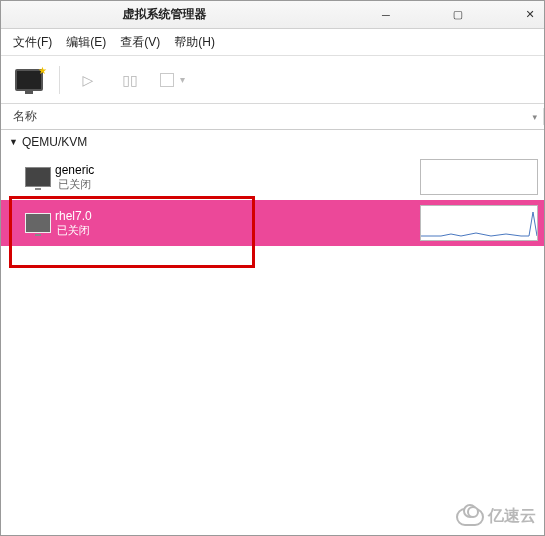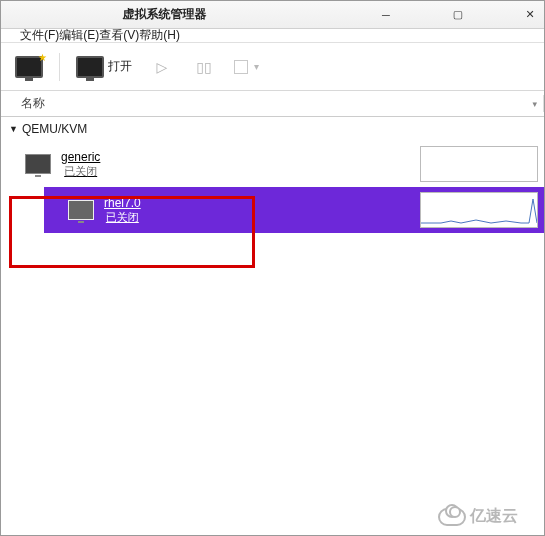--- a/index.html
+++ b/index.html
@@ -4,64 +4,64 @@
 <style>
   * { box-sizing: border-box; margin: 0; padding: 0; font-family: "WenQuanYi Micro Hei", "Microsoft YaHei", sans-serif; }
   body { width: 545px; height: 536px; background: #fff; position: relative; border: 1px solid #999; }
 
   
   .titlebar { height: 28px; background: linear-gradient(#f8f8f8,#efefef); display: flex; align-items: center; padding: 0 6px; border-bottom: 1px solid #d0d0d0; gap: 48px; }
   .titlebar .title { flex: 1; text-align: center; font-size: 12px; font-weight: bold; color: #222; }
   .winbtn { width: 16px; height: 16px; margin-left: 8px; display: flex; align-items: center; justify-content: center; font-size: 11px; color: #333; }
 
   
-  .menubar { height: 14px; display: flex; align-items: center; padding: 0 19px; border-bottom: 1px solid #e0e0e0; }
+  .menubar { height: 27px; display: flex; align-items: center; padding: 0 12px; border-bottom: 1px solid #e0e0e0; gap: 14px; }
   .menubar .menu { font-size: 12px; color: #222; }
 
   
   .toolbar { height: 48px; display: flex; align-items: center; padding: 0 8px; border-bottom: 1px solid #d8d8d8; gap: 6px; }
   .tool-sep { width: 1px; height: 28px; background: #ddd; margin: 0 4px; }
   .tool-btn { display: flex; align-items: center; gap: 4px; padding: 4px 6px; border-radius: 3px; }
   .tool-lbl { font-size: 12px; color: #222; }
   .disabled { opacity: 0.45; }
 
   .ico-screen { width: 28px; height: 22px; border: 2px solid #555; border-radius: 2px; background: #222; position: relative; }
   .ico-screen.new::after { content:"★"; position:absolute; top:-6px; right:-6px; font-size:10px; color:#f0c000; }
   .ico-screen::before { content:""; position:absolute; bottom:-5px; left:8px; width:8px; height:3px; background:#555; }
   .ico-play, .ico-pause { font-size: 14px; color:#555; width:24px; text-align:center;}
   .ico-stop { width:14px; height:14px; border:1px solid #888; background:#fff; display:inline-block; }
   .ico-drop { font-size:10px; color:#666; margin-left:2px;}
 
   
   .colhdr { height: 26px; display: flex; align-items: center; border-bottom: 1px solid #ccc; font-size: 12px; color: #444; }
-  .colhdr .cname { flex: 1; padding-left: 20px; display:flex; align-items:center; justify-content:space-between; padding-right:6px; border-right:1px solid #ddd; }
+  .colhdr .cname { flex: 1; padding-left: 12px; display:flex; align-items:center; justify-content:space-between; padding-right:6px; border-right:1px solid #ddd; }
   .colhdr .ccpu { width: 118px; padding-left: 8px; }
 
   
   .tree { position: relative; }
   .group { display:flex; align-items:center; padding:5px 8px; font-size:12px; color:#222; gap:4px;}
   .disclosure { font-size:9px; }
 
   .vmrow { display:flex; align-items:center; height:46px; }
-  .vmrow .left { flex:1; display:flex; align-items:center; padding-left:24px; gap:10px;text-decoration:underline; }
-  .vmrow.selected { background:#6d28d9; color:#fff;margin-left:43px; }
+  .vmrow .left { flex:1; display:flex; align-items:center; padding-left:24px; gap:4px; }
+  .vmrow.selected { background:#ec4899; color:#fff; }
   .vmtext { display:flex; flex-direction:column; line-height:1.2; }
   .vmname { font-size:12px; font-weight: normal; }
   .vmstat { font-size:11px;text-align:center; }
   .vmrow:not(.selected) .vmstat { color:#666; }
   .mini-screen { width:26px; height:20px; border:1px solid #888; background:#444; position:relative;}
   .mini-screen::after { content:""; position:absolute; bottom:-4px; left:9px; width:6px; height:2px; background:#888;}
   .selected .mini-screen { border-color:#eee; background:#666;}
 
   .cpu { width:118px; height:36px; border:1px solid #bbb; background:#fff; margin-right:6px; position:relative; overflow:hidden;}
   .selected .cpu { background:#fff; }
 
   .redbox { position:absolute; left:8px; top:195px; width:246px; height:72px; border:3px solid #d40000; pointer-events:none; }
 
-  .watermark { position:absolute; right:26px; bottom:8px; font-size:16px; font-weight:bold; color:#b8b8b8; display:flex; align-items:center; gap:4px;}
+  .watermark { position:absolute; right:8px; bottom:8px; font-size:16px; font-weight:bold; color:#b8b8b8; display:flex; align-items:center; gap:4px;}
   .cloud { width:28px; height:18px; border:2px solid #b8b8b8; border-radius:10px; position:relative;}
   .cloud::before { content:""; position:absolute; width:10px; height:10px; border:2px solid #b8b8b8; border-radius:50%; top:-6px; left:5px; background:#fff;}
   .cloud::after { content:""; position:absolute; width:8px; height:8px; border:2px solid #b8b8b8; border-radius:50%; top:-4px; right:3px; background:#fff;}
 </style>
 </head>
 <body>
 
 <div class="titlebar">
   <div class="title">虚拟系统管理器</div>
   <div class="winbtn">─</div>
@@ -74,24 +74,20 @@
   <div class="menu">编辑(E)</div>
   <div class="menu">查看(V)</div>
   <div class="menu">帮助(H)</div>
 </div>
 
 <div class="toolbar">
   <div class="tool-btn">
     <div class="ico-screen new"></div>
   </div>
   <div class="tool-sep"></div>
-  <div class="tool-btn">
-    <div class="ico-screen"></div>
-    <span class="tool-lbl">打开</span>
-  </div>
   <div class="tool-btn disabled">
     <span class="ico-play">▷</span>
   </div>
   <div class="tool-btn disabled">
     <span class="ico-pause">▯▯</span>
   </div>
   <div class="tool-btn disabled">
     <span class="ico-stop"></span>
     <span class="ico-drop">▾</span>
   </div>

